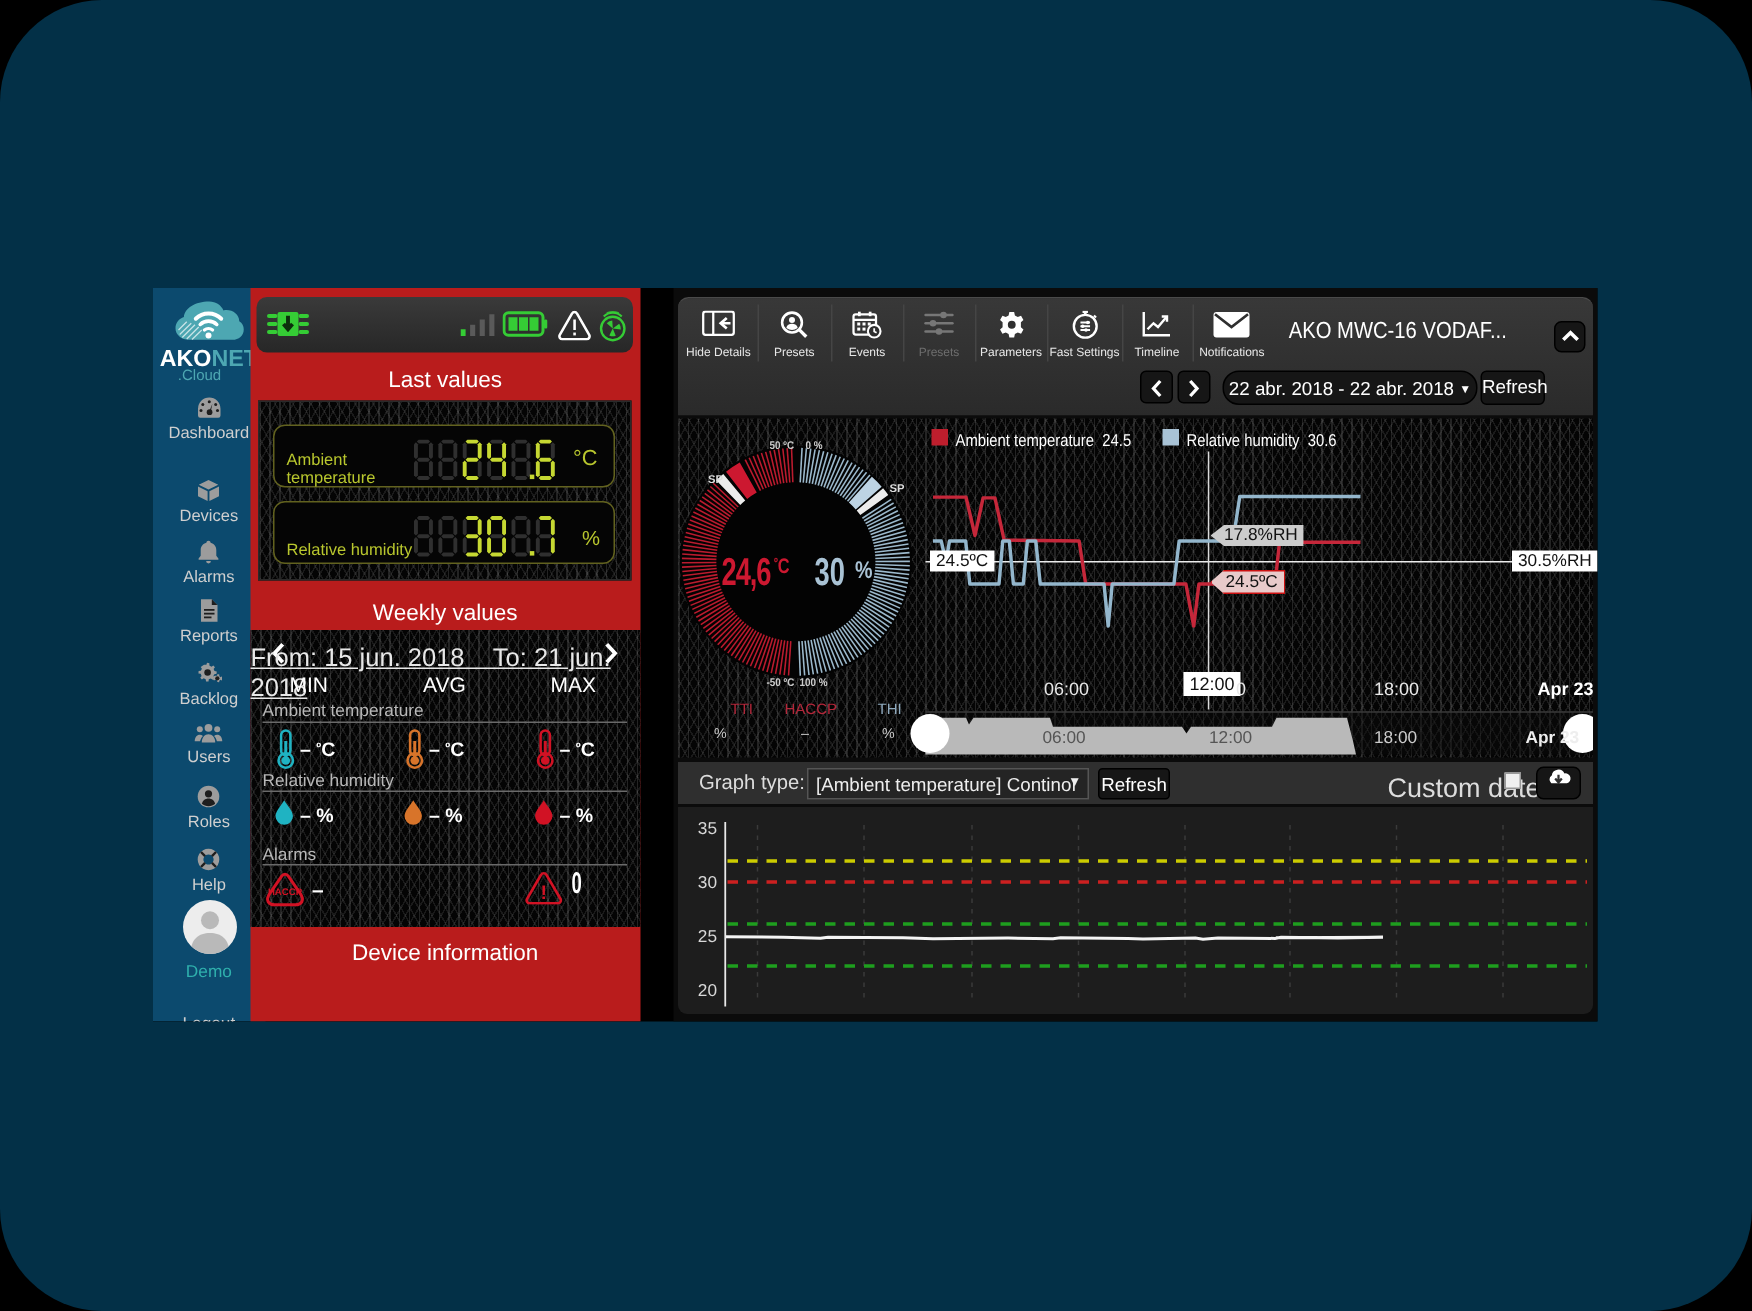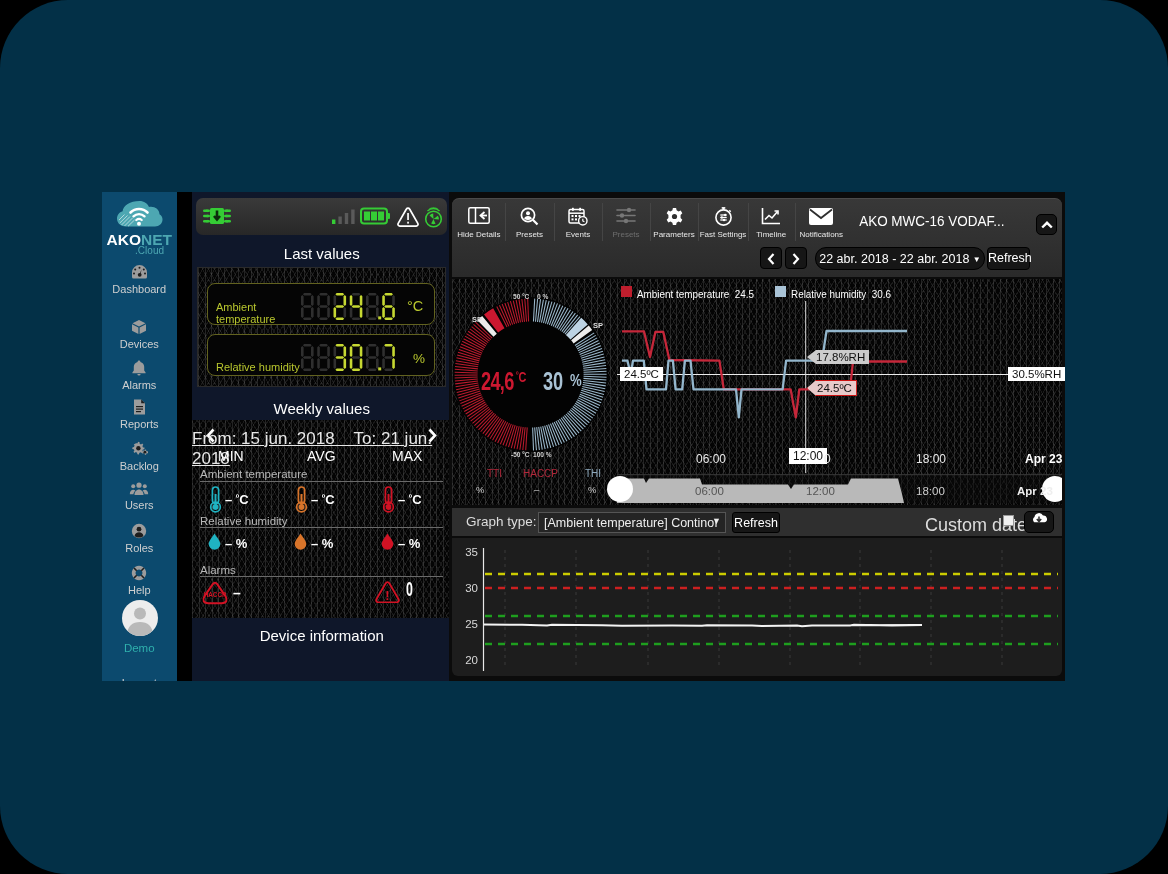--- a/index.html
+++ b/index.html
@@ -9,21 +9,21 @@
 .pattern{background:
  repeating-linear-gradient(90deg, rgba(125,125,125,.26) 0 1px, transparent 1px 6.6px),
  repeating-linear-gradient(60deg, rgba(125,125,125,.18) 0 1px, transparent 1px 5.15px),
  repeating-linear-gradient(-60deg, rgba(125,125,125,.18) 0 1px, transparent 1px 5.15px),
  #040404;}
 
 #sidebar{left:0;top:0;width:74.5px;height:489px;background:#0c4a6e;}
 .sb-item{position:absolute;left:0;width:74.5px;text-align:center;color:#cfcfcf;font-size:11px;}
 .sb-ico{display:block;margin:0 auto 3px;}
 
-#mid{left:90px;top:0;width:259.5px;height:489px;background:#0f172a;}
+#mid{left:65px;top:0;width:259.5px;height:489px;background:#b91c1c;}
 #midtop{position:absolute;left:4px;top:6px;width:251px;height:37px;border-radius:7px;
  background:linear-gradient(#3a3a3a,#272727);}
 .sect-title{position:absolute;width:100%;text-align:center;color:#fff;font-size:15px;}
 
 #right{left:347px;top:0;width:616px;height:489px;background:#0b0b0b;}
 #rhead{position:absolute;left:3px;top:6px;width:610px;height:79px;border-radius:7px 7px 0 0;
  background:linear-gradient(#383838,#2a2a2a);border-top:1px solid #4a4a4a;}
 .tb-item{position:absolute;top:3px;height:41px;text-align:center;color:#fff;}
 .tb-item .lbl{position:absolute;bottom:4px;width:100%;font-size:8px;color:#e8e8e8;}
 .tb-sep{position:absolute;top:4px;width:1px;height:38px;background:#454545;}
@@ -56,21 +56,21 @@
           <line x1="12" y1="27.3" x2="18.5" y2="21"></line>
         </g>
    <g stroke="#fff" fill="none" stroke-linecap="round">
      <path d="M14.5 13.5 A12 12 0 0 1 31.5 13.5" stroke-width="2.6"></path>
      <path d="M17.5 17.3 A8 8 0 0 1 28.5 17.3" stroke-width="2.4"></path>
      <path d="M20.3 21 A4.2 4.2 0 0 1 25.7 21" stroke-width="2.2"></path>
    </g>
    <circle cx="23" cy="24.7" r="2" fill="#fff"></circle>
  </svg>
  <div class="abs" style="left:0;top:39px;width:74.5px;text-align:center;font-weight:800;font-size:15.5px;letter-spacing:0;color:#fff;">AKO<span style="color:#4da7b2;">NET</span></div>
- <div class="abs" style="left:0;top:53px;width:62px;text-align:right;font-size:10px;color:#4da7b2;">.Cloud</div>
+ <div class="abs" style="left:0;top:53px;width:62px;text-align:center;font-size:10px;color:#4da7b2;">.Cloud</div>
  <div class="sb-item" style="top:72px;"><svg class="sb-ico" width="17" height="16" viewBox="0 0 17 16">
           <path d="M8.5 1 A7.5 7.5 0 0 1 16 8.5 L16 13 A1.5 1.5 0 0 1 14.5 14.5 L2.5 14.5 A1.5 1.5 0 0 1 1 13 L1 8.5 A7.5 7.5 0 0 1 8.5 1 Z" fill="#9c9c9c"></path>
           <circle cx="8.5" cy="3.8" r="1" fill="#1e1e1e"></circle>
           <circle cx="4.2" cy="5.6" r="1" fill="#1e1e1e"></circle>
           <circle cx="12.8" cy="5.6" r="1" fill="#1e1e1e"></circle>
           <circle cx="3" cy="9.6" r="1" fill="#1e1e1e"></circle>
           <circle cx="14" cy="9.6" r="1" fill="#1e1e1e"></circle>
           <path d="M8 11.5 L10.6 5.2 L9.4 11 Z" fill="#1e1e1e"></path>
           <circle cx="8.7" cy="10.8" r="1.9" fill="#1e1e1e"></circle>
         </svg>Dashboard</div>

